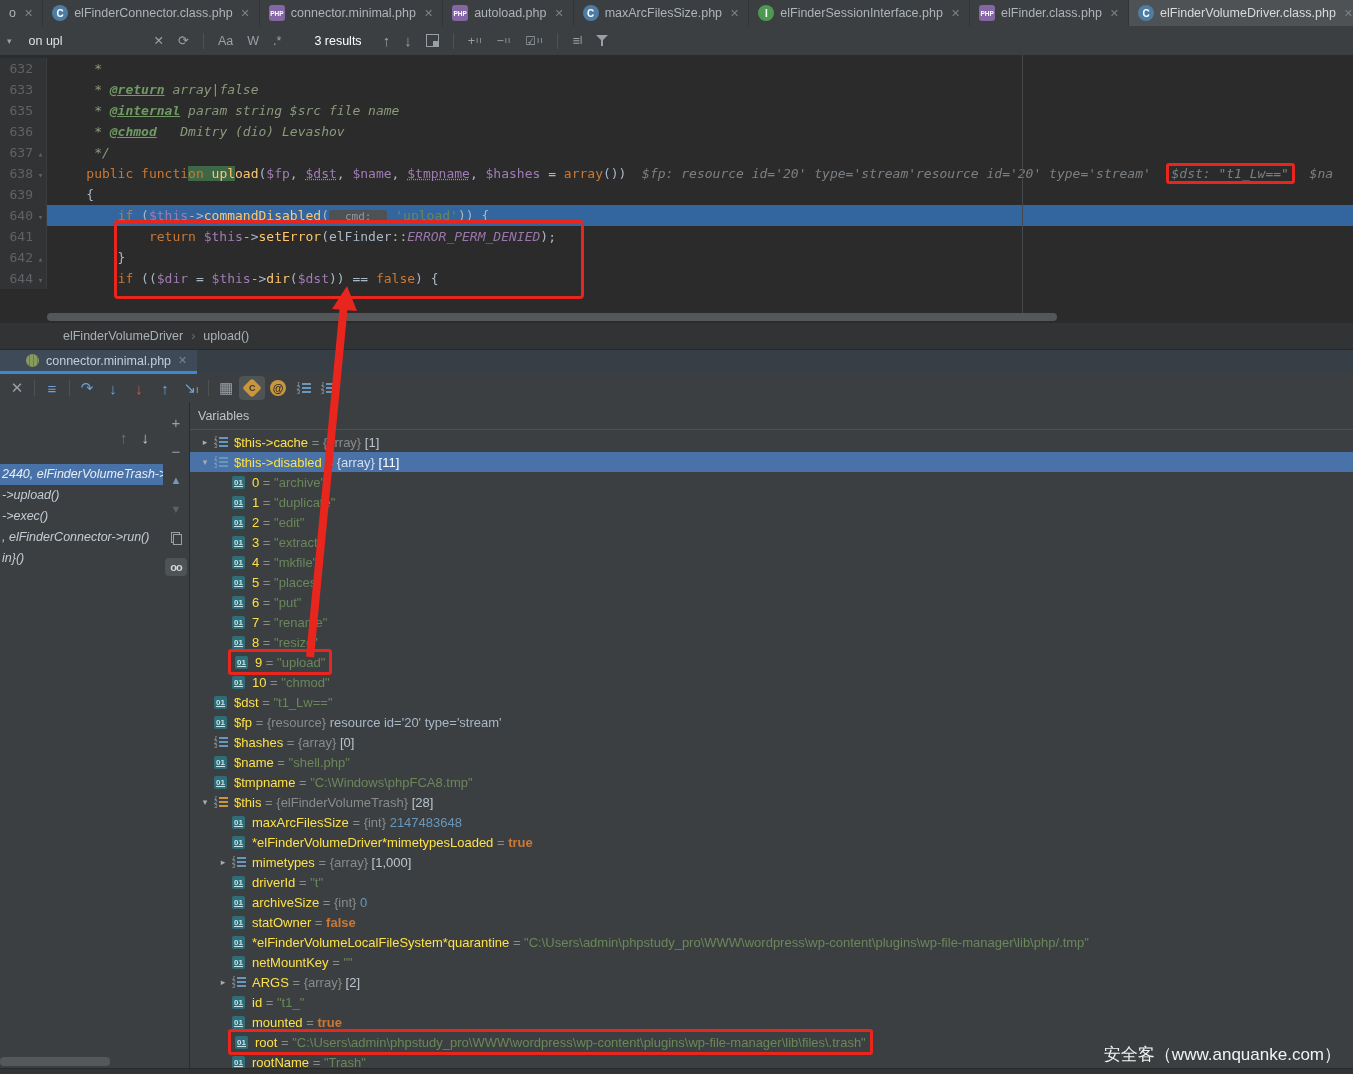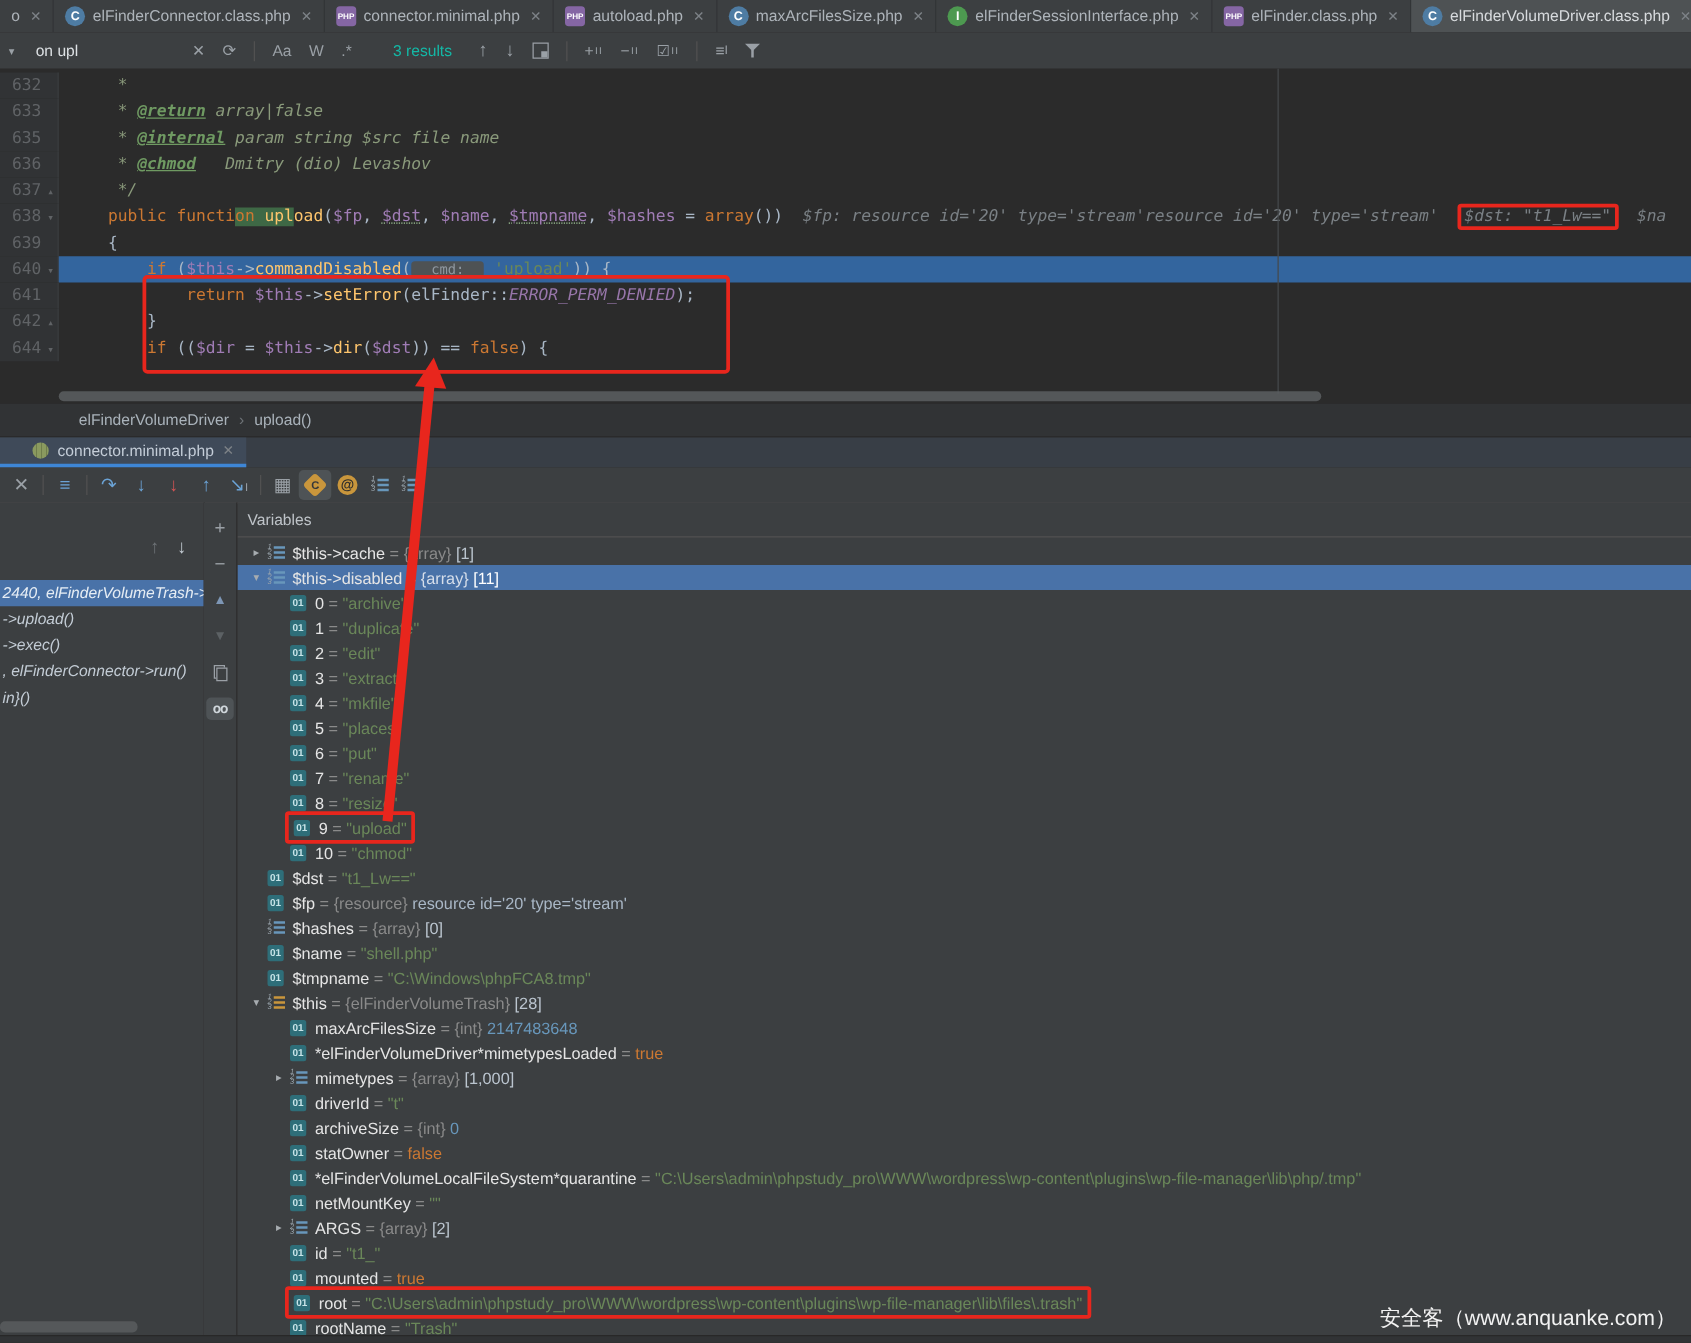--- a/index.html
+++ b/index.html
@@ -101,28 +101,28 @@
   .ic-glasses{width:22px;height:18px;background:#4e5356;border-radius:4px;color:#cfd6db;
               font-weight:bold;font-size:11px;letter-spacing:-1px;display:flex;align-items:center;justify-content:center;}
   #vars{left:190px;top:402px;width:1163px;height:666px;background:#3c3f41;overflow:hidden;}
   #vars-head{height:28px;line-height:28px;padding-left:8px;color:#bec3c8;font-size:12.5px;border-bottom:1px solid #515151;box-sizing:border-box;}
   #vrows{padding-top:2px;}
   .vrow{height:20px;display:flex;align-items:center;font-size:13px;white-space:nowrap;}
   .vrow.sel{background:#4972a8;}
   .chev{width:18px;flex:0 0 18px;text-align:center;color:#a7acb0;font-size:9px;}
   .vic{width:20px;flex:0 0 20px;display:flex;align-items:center;}
   .ic-prim{width:13px;height:13px;background:#2e6e79;border-radius:2px;color:#c7e4e8;font-size:8px;font-weight:bold;
-           display:flex;align-items:center;justify-content:center;}
-  .vname{color:#e5e5e5;}
+           display:flex;align-items:center;justify-content:center;text-decoration:underline;}
+  .vname{color:#fde047;}
   .veq{color:#8a8a8a;}
   .vtype{color:#8a8a8a;}
   .vsize{color:#bbc5cf;}
   .vstr{color:#6a8759;}
   .vnum{color:#6897bb;}
-  .vbool{color:#cc7832;}
+  .vbool{color:#cc7832;font-weight:bold;}
   .vplain{color:#a9b7c6;}
   .vrow.sel .veq,.vrow.sel .vtype{color:#d6deea;}
   .vrow.sel .vsize{color:#ffffff;}
   .rowbox{display:inline-flex;align-items:center;border:3px solid #e8261d;border-radius:3px;
           padding:0 4px 0 0;margin-left:-4px;height:20px;box-sizing:content-box;}
   .rowbox .vic{margin-left:4px;}
   
   #bottomstrip{left:0;top:1068px;width:1353px;height:6px;background:#313335;border-top:1px solid #282828;}
   #watermark{right:12px;top:1043px;color:#f2f2f2;font-size:17px;}
   
@@ -179,21 +179,21 @@
   <span id="search-query">on upl</span>
   <span class="sbtn">✕</span>
   <span class="sbtn" style="font-size:13px;">⟳</span>
   <span class="sep"></span>
   <span id="search-toggles" style="display:inline-flex;">
       <span class="sbtn">Aa</span>
       <span class="sbtn">W</span>
       <span class="sbtn">.*</span>
     </span>
   <span style="width:26px;"></span>
-  <span style="color:#14b8a6;">3 results</span>
+  <span style="color:#ffffff;">3 results</span>
   <span style="width:14px;"></span>
   <span class="sbtn" style="font-size:15px;">↑</span>
   <span class="sbtn" style="font-size:15px;">↓</span>
   <span class="sbtn">
       <span class="ic-insel">
         <i></i>
       </span>
     </span>
   <span class="sep"></span>
   <span class="sbtn">+<span class="subii">II</span></span>

